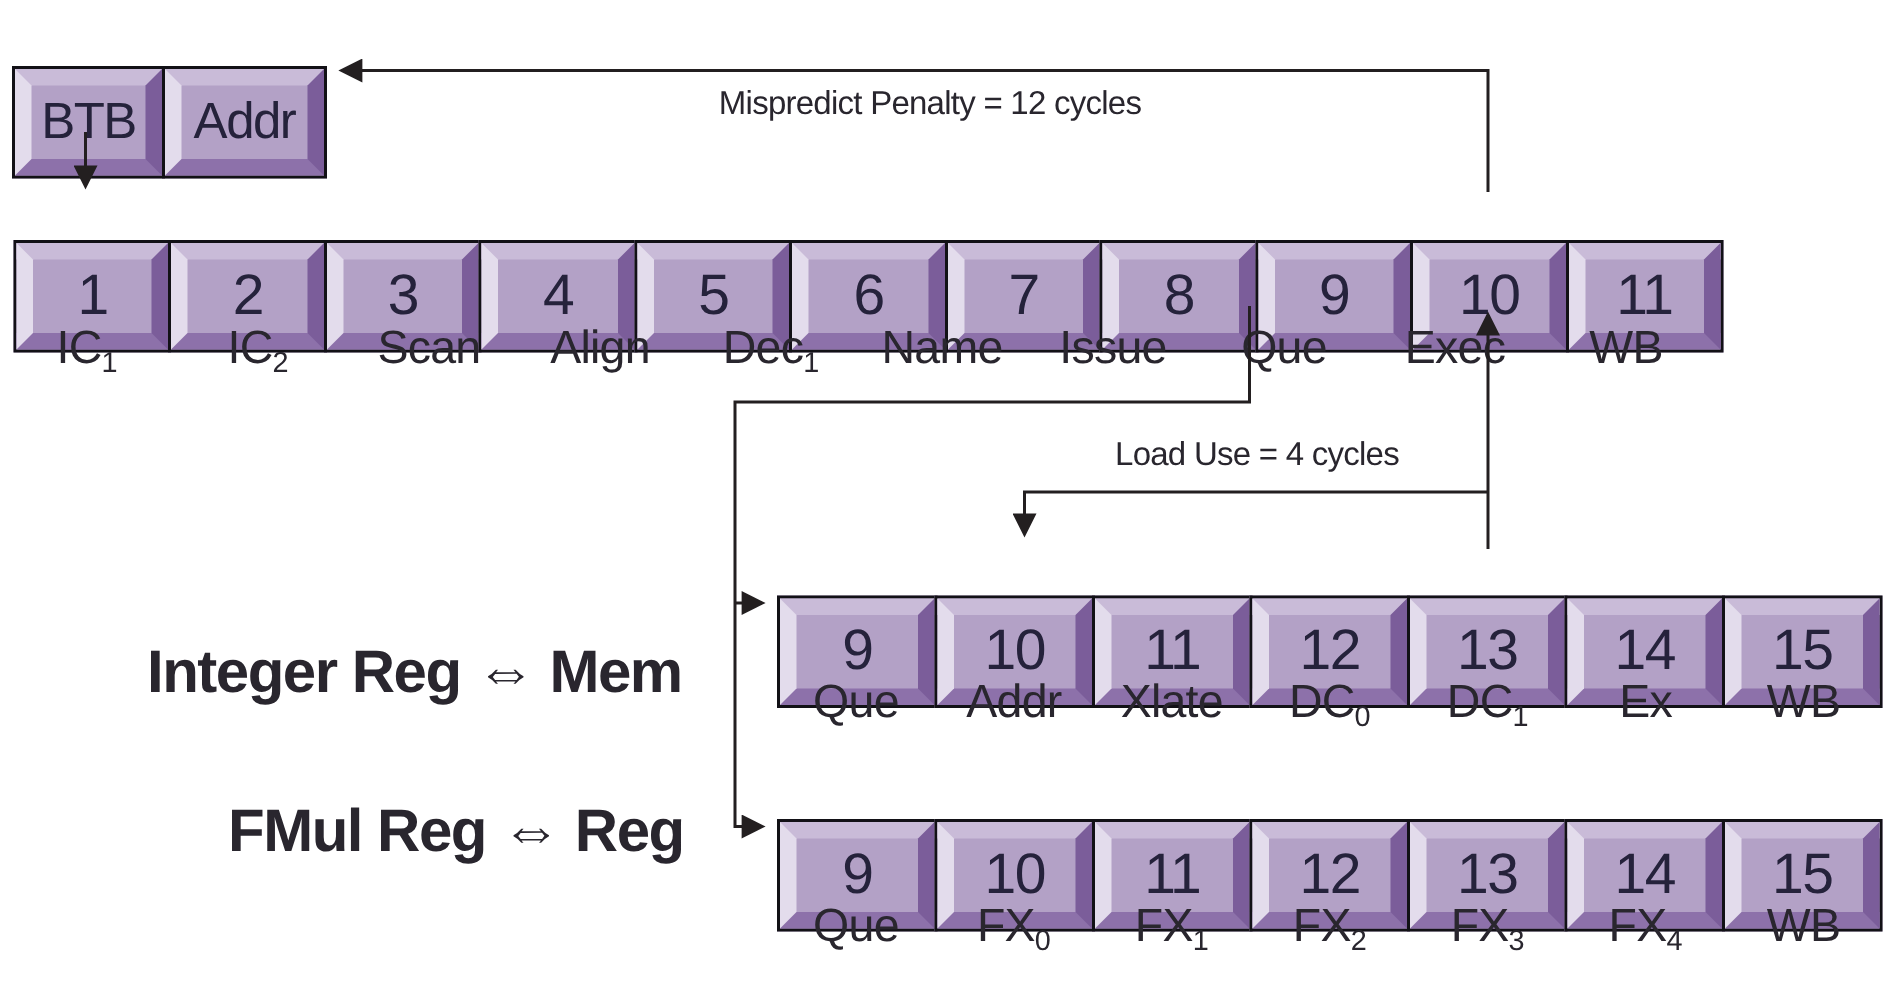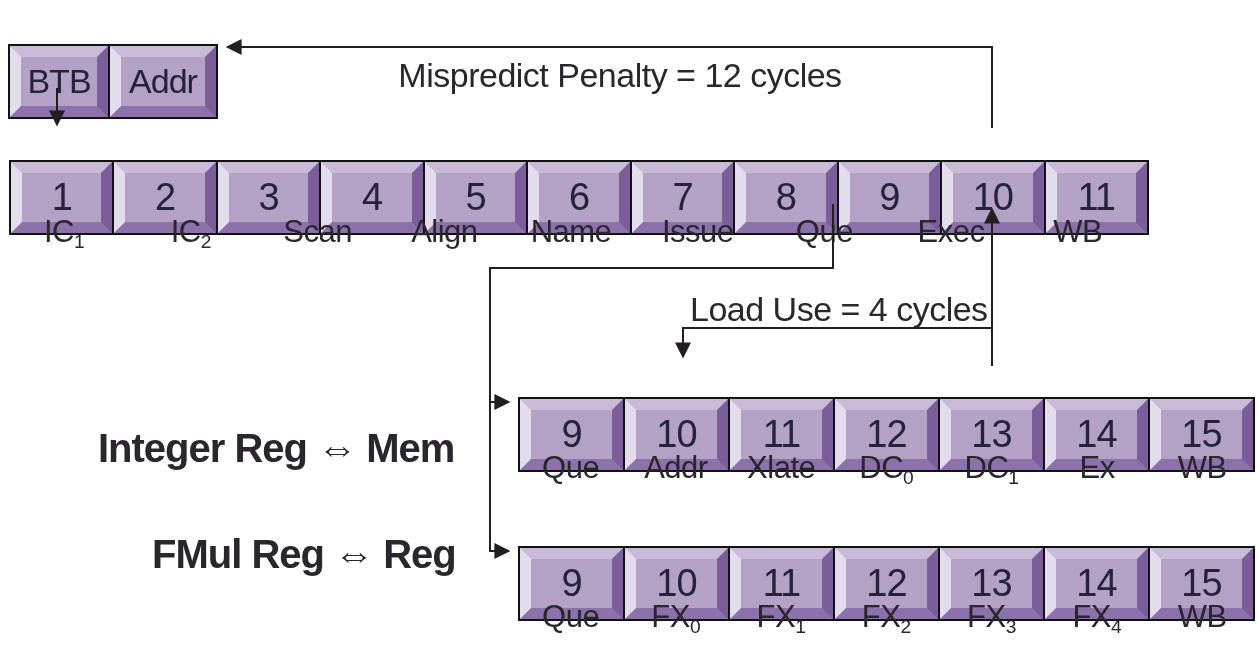--- a/index.html
+++ b/index.html
@@ -28,21 +28,21 @@
   .boxrow{ position:absolute; display:flex;margin-top:32px; }
   
   .labelrow{ position:absolute; display:flex; }
   .labelrow .cell{
     flex:1 1 0; text-align:center; font-size:31px; letter-spacing:-0.5px;
     color:var(--label-text); white-space:nowrap; line-height:42px;
   }
   .cell .sub{ font-size:0.62em; vertical-align:-0.32em; letter-spacing:0; }
   
   .txt{
-    position:absolute; font-size:34px; color:var(--label-text);
+    position:absolute; font-size:22px; color:var(--label-text);
     letter-spacing:-0.5px; white-space:nowrap;
   }
   .rowtitle{
     position:absolute; font-size:40px; font-weight:700; letter-spacing:-1px;
     color:var(--label-text); white-space:nowrap;
   }
   .connectors{ position:absolute; left:0; top:0; pointer-events:none; }
   .connectors path{ fill:none; stroke:var(--line); stroke-width:2px; }
   .connectors .arrhead{ fill:var(--line); stroke:none; }
 </style>
@@ -108,20 +108,21 @@
       <div class="pbox">
         <div class="bevel"></div>
         <div class="num">11</div>
       </div>
     </div>
   <div class="labelrow" style="left:1px; top:211px; width:1140px;">
       <div class="cell"><span>IC</span><span class="sub">1</span></div>
       <div class="cell"><span>IC</span><span class="sub">2</span></div>
       <div class="cell"><span>Scan</span></div>
       <div class="cell"><span>Align</span></div>
+      <div class="cell"><span>Dec</span><span class="sub">1</span></div>
       <div class="cell"><span>Name</span></div>
       <div class="cell"><span>Issue</span></div>
       <div class="cell"><span>Que</span></div>
       <div class="cell"><span>Exec</span></div>
       <div class="cell"><span>WB</span></div>
     </div>
 
 
   <div class="txt" style="left:690px; top:290px; width:296px; text-align:center;">Load Use = 4 cycles</div>
 

